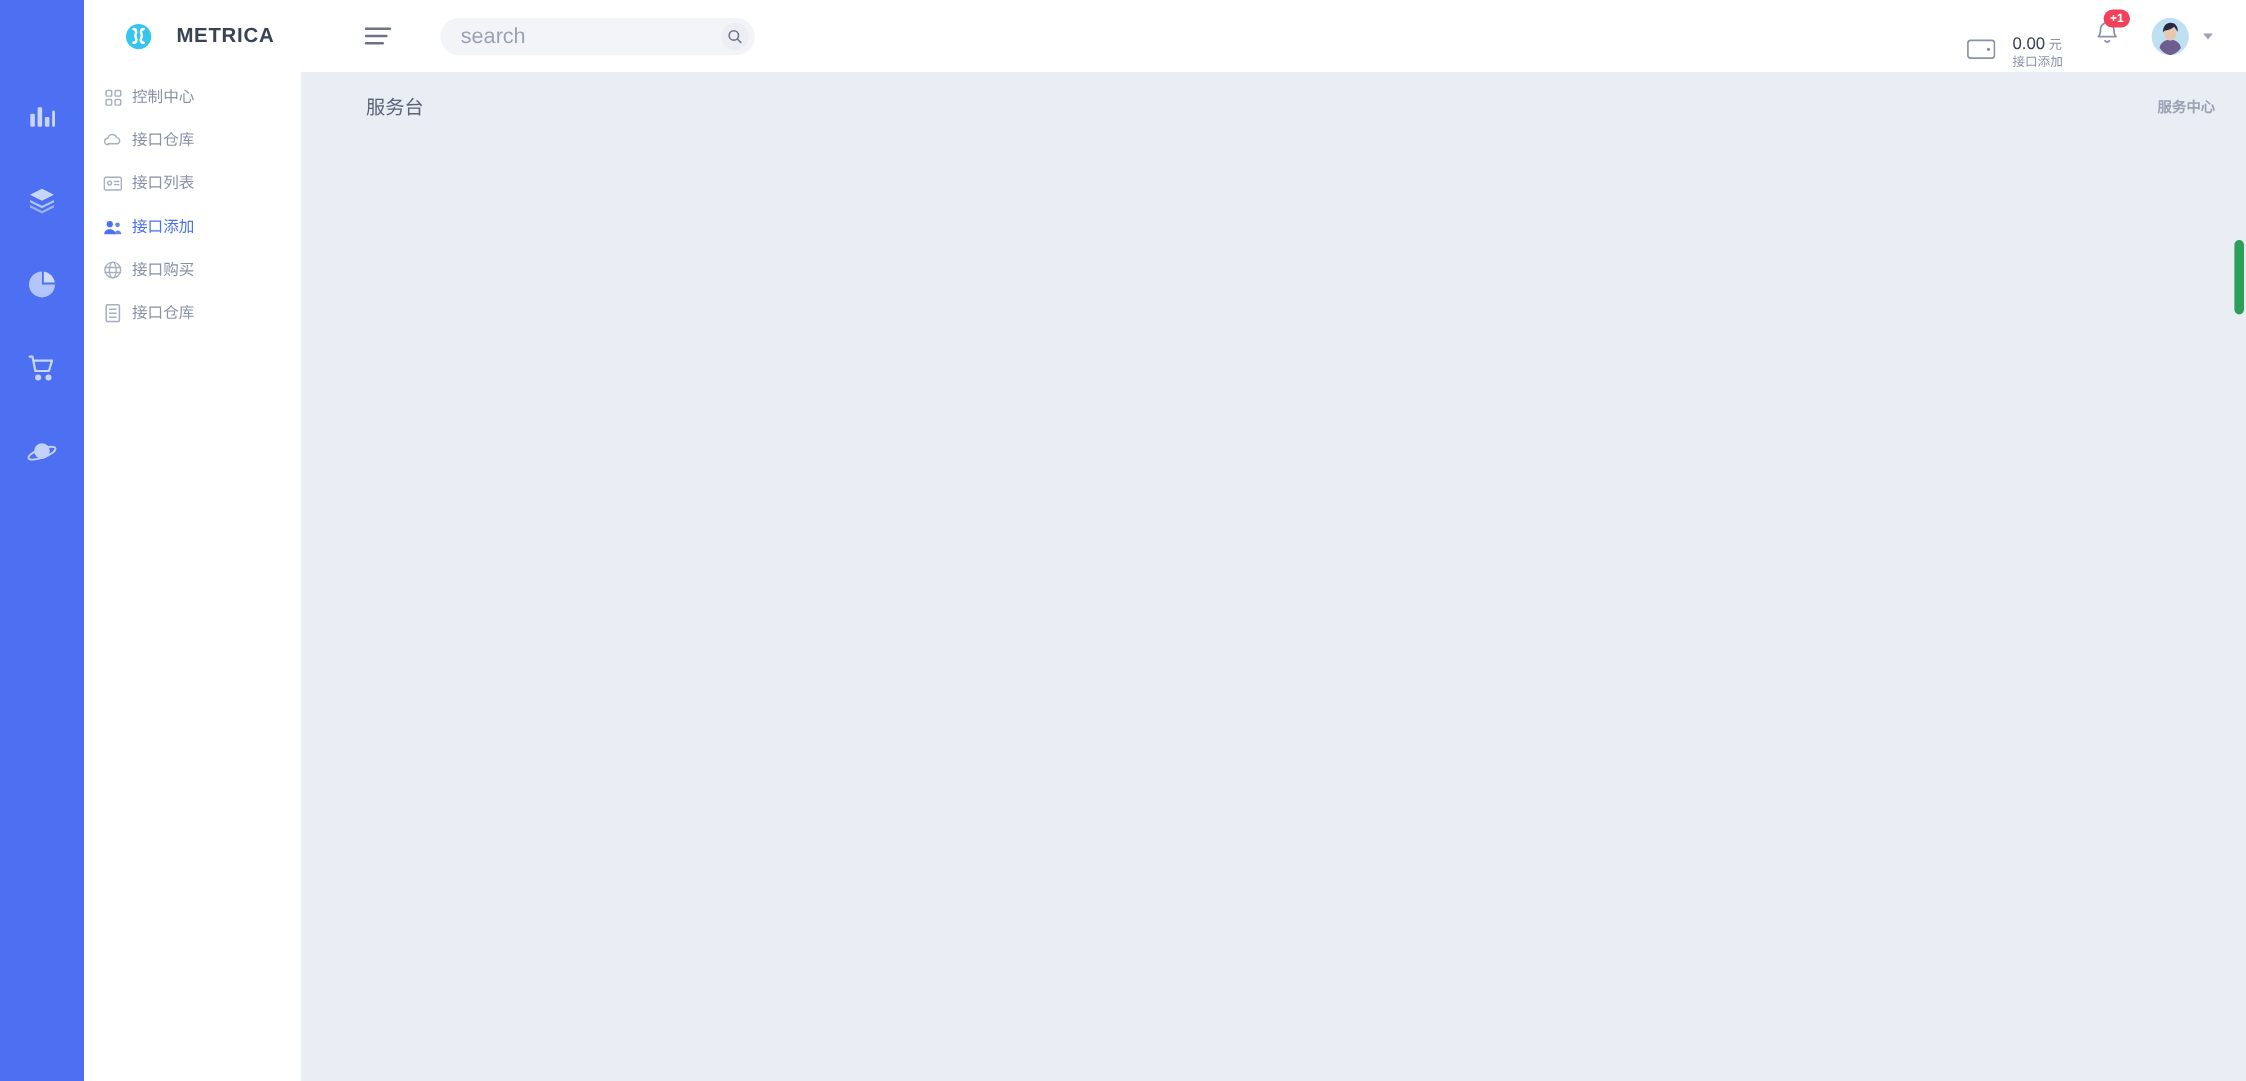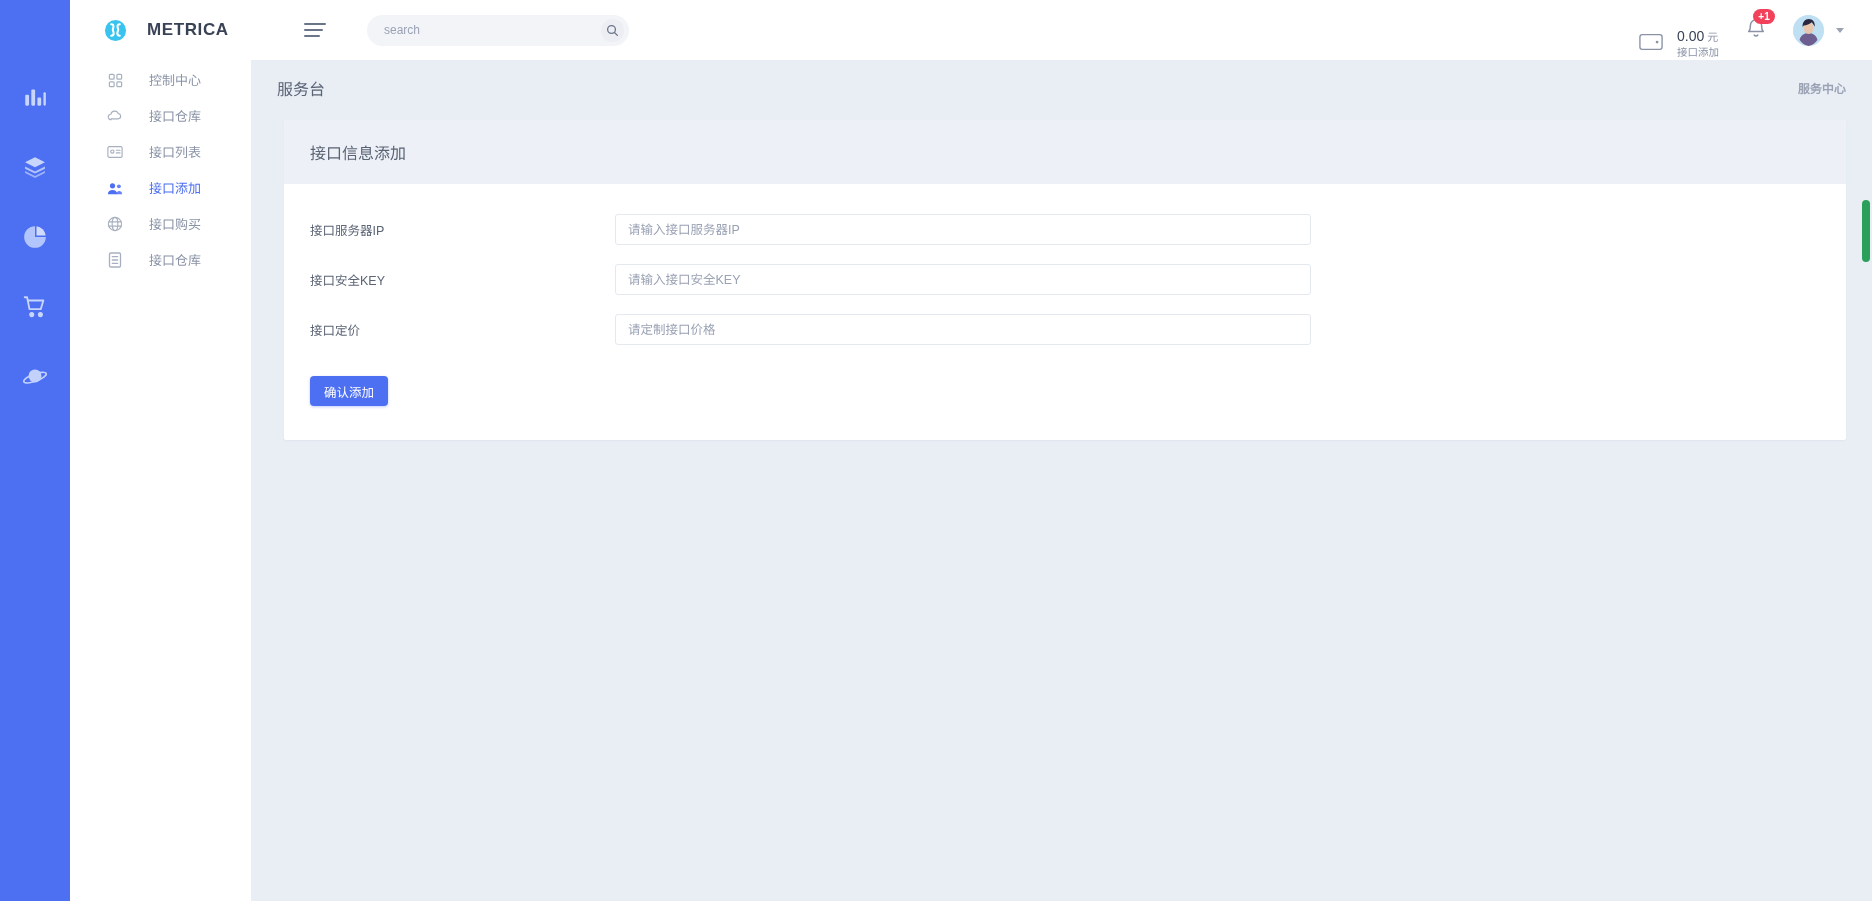--- a/index.html
+++ b/index.html
@@ -65,23 +65,23 @@
     left: -11px;
     top: 22px;
     width: 0; height: 0;
     border-top: 11px solid transparent;
     border-bottom: 11px solid transparent;
     border-right: 11px solid #ffffff;
   }
   .menu { list-style: none; }
   .menu li {
     display: flex;
-    align-items: flex-start;
-    gap: 26px;
-    padding: 9px 0 9px 37px;
+    align-items: center;
+    gap: 8px;
+    padding: 9px 0 9px 16px;
     font-size: 13px;
     color: #8a93a6;
     cursor: pointer;
     line-height: 18px;
   }
   .menu li.active { color: #4d6ff2; }
   .menu li .mi {
     width: 16px; height: 16px;
     display: inline-flex;
     align-items: center;
@@ -137,21 +137,21 @@
     background: #f3f4f8;
     border-radius: 16px;
     display: flex;
     align-items: center;
     position: relative;
   }
   .search input {
     border: none;
     outline: none;
     background: transparent;
-    font-size: 12px;
+    font-size: 18px;
     color: #5b6475;
     padding: 0 38px 0 17px;
     width: 100%;
     height: 100%;
     font-family: inherit;
   }
   .search input::placeholder { color: #9aa2b4; }
   .search-btn {
     position: absolute;
     right: 5px;
@@ -220,20 +220,21 @@
     background: #e9eef5;
     padding-top: 60px;
     position: relative;
     min-width: 0;
   }
   .page-head {
     height: 55px;
     display: flex;
     align-items: center;
     padding: 0 26px 0 26px;
+    margin-left: 28px;
   }
   .page-title { font-size: 16px; color: #5b6475; }
   .breadcrumb { margin-left: auto; font-size: 12px; color: #9aa2b4; cursor: pointer; font-weight: bold; }
 
   .card {
     margin: 5px 26px 0 33px;
     background: #ffffff;
     border-radius: 3px;
     box-shadow: 0 1px 2px rgba(60,70,100,.05);
     overflow: hidden;
@@ -415,51 +416,20 @@
     </ul>
   </div>
 
   <div class="main">
 
     <div class="page-head">
       <div class="page-title">服务台</div>
       <div class="breadcrumb">服务中心</div>
     </div>
 
-    <div class="card">
-      <div class="card-head">接口信息添加</div>
-      <div class="card-body">
-
-        <div class="form-row">
-          <div class="form-label">接口服务器IP</div>
-          <div class="form-field">
-            <input type="text" placeholder="请输入接口服务器IP" style="">
-          </div>
-        </div>
-
-        <div class="form-row">
-          <div class="form-label">接口安全KEY</div>
-          <div class="form-field">
-            <input type="text" placeholder="请输入接口安全KEY" style="">
-          </div>
-        </div>
-
-        <div class="form-row">
-          <div class="form-label">接口定价</div>
-          <div class="form-field">
-            <input type="text" placeholder="请定制接口价格" style="">
-          </div>
-        </div>
-
-        <div class="form-actions">
-          <button class="btn-primary">确认添加</button>
-        </div>
-
-      </div>
-    </div>
 
     <div class="scrollbar-track">
       <div class="scrollbar-thumb"></div>
     </div>
   </div>
 
   <div class="topbar">
     <div class="brand">
       <span class="brand-mark">
         <svg width="23" height="23" viewBox="0 0 24 24">

